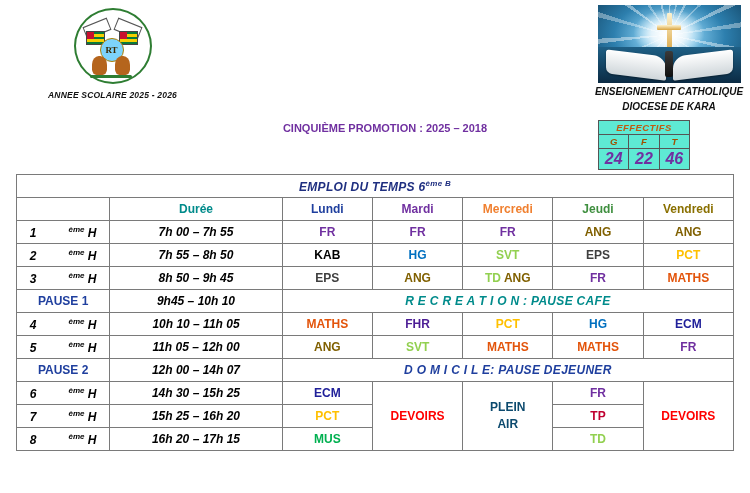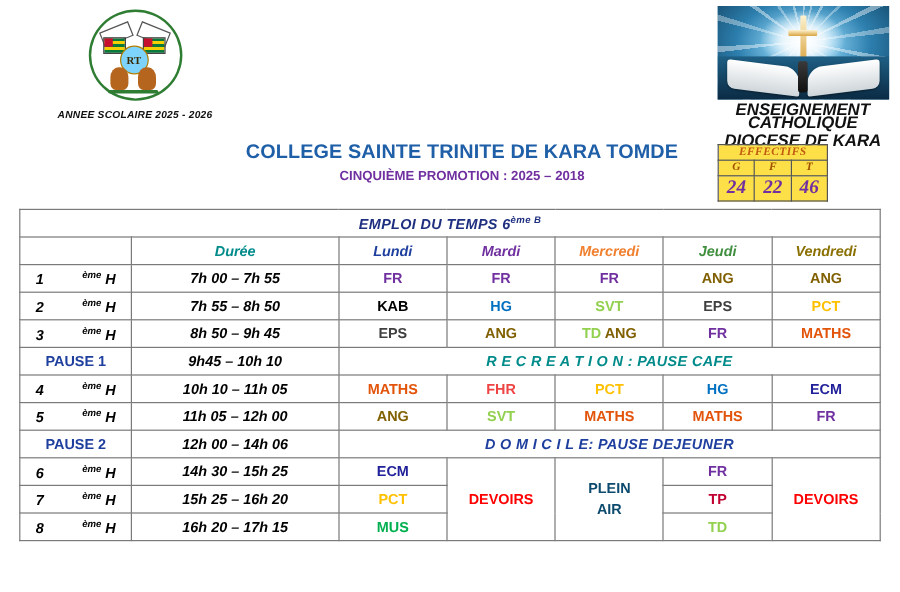--- a/index.html
+++ b/index.html
@@ -98,35 +98,35 @@
     background:linear-gradient(#1e5f85,#0b2b44);}
   .bookpic .pageL,.bookpic .pageR{
     position:absolute;bottom:6px;width:60px;height:24px;background:linear-gradient(#ffffff,#cfd6da);
     box-shadow:0 1px 2px rgba(0,0,0,.4);
   }
   .bookpic .pageL{left:8px;transform:skewY(7deg);border-radius:3px 12px 2px 6px;}
   .bookpic .pageR{right:8px;transform:skewY(-7deg);border-radius:12px 3px 6px 2px;}
   .bookpic .spine{position:absolute;left:50%;bottom:6px;margin-left:-4px;width:8px;height:26px;
     background:linear-gradient(#3a3a3a,#101010);border-radius:2px;}
   .right-cap{
-    font-size:14px;font-weight:bold;font-style:italic;color:#111;line-height:11px;margin-top:3px;
+    font-size:10px;font-weight:bold;font-style:italic;color:#111;line-height:11px;margin-top:3px;
   }
 
   #title-block{position:absolute;left:150px;top:118px;width:470px;text-align:center;}
   #main-title{font-size:16.5px;font-weight:bold;color:#1f5fa8;letter-spacing:.1px;}
   #sub-title{font-size:11px;font-weight:bold;color:#7030a0;margin-top:4px;}
 
   
   #effectifs{
     position:absolute;left:598px;top:120px;width:92px;
     border-collapse:collapse;
   }
   #effectifs td{
-    border:1px solid #555;text-align:center;background:#fde047;
-    font-style:italic;font-weight:bold;padding:1px 0;font-family:Liberation Serif, serif;
+    border:1px solid #555;text-align:center;background:#5eead4;
+    font-style:italic;font-weight:bold;padding:1px 0;
   }
   #effectifs .eff-title{font-size:9.5px;color:#c05a10;letter-spacing:.4px;}
   #effectifs .eff-h{font-size:9.5px;color:#a05000;}
   #effectifs .eff-v{font-size:16px;color:#7030a0;}
 
   
   #timetable{
     position:absolute;left:16px;top:174px;
     border-collapse:collapse;table-layout:fixed;width:718px;
     font-family:"Liberation Sans",sans-serif;
@@ -142,21 +142,21 @@
   .c-lbl{width:93px;}
   .c-dur{width:172px;}
   .c-day{width:90px;}
 
   .banner{
     background:#fbe7de;color:#1f2f80;font-style:italic;font-weight:bold;
     font-size:14px;height:24px;letter-spacing:.3px;
   }
   .banner sup{font-size:8px;}
 
-  .hdr{height:25px;font-style:italic;font-size:14px;margin-top:12px;}
+  .hdr{height:25px;font-size:14px;margin-top:12px;}
   .hdr-blank{background:#f2a100;}
   .hdr-dur{background:#ffff00;color:#008b8b;}
   .hdr-lun{color:#1f3f9e;}
   .hdr-mar{color:#7030a0;}
   .hdr-mer{color:#f08030;}
   .hdr-jeu{color:#3f8f3f;}
   .hdr-ven{color:#8a7000;}
 
   .rowlab{font-style:italic;font-size:13px;color:#000;}
   .rowlab sup{font-size:8px;margin-left:32px;}
@@ -176,21 +176,21 @@
   
   .s-fr{color:#7030a0;}
   .s-ang{color:#806000;}
   .s-kab{color:#000000;}
   .s-hg{color:#0070c0;}
   .s-svt{color:#92d050;}
   .s-eps{color:#3f3f3f;}
   .s-pct{color:#ffc000;}
   .s-td{color:#92d050;}
   .s-maths{color:#e3540b;}
-  .s-fhr{color:#ef4444;border-radius:11px;}
+  .s-fhr{color:#4c1d95;border-radius:11px;}
   .s-ecm{color:#20209a;}
   .s-mus{color:#00b050;}
   .s-tp{color:#c00030;}
 </style>
 </head>
 <body>
 
 <div id="header">
 
   <div id="left-logo-block">
@@ -217,21 +217,20 @@
       <div class="sea"></div>
       <div class="pageL"></div>
       <div class="pageR"></div>
       <div class="spine"></div>
     </div>
     <div class="right-cap">ENSEIGNEMENT CATHOLIQUE</div>
     <div class="right-cap" style="margin-top:4px">DIOCESE DE KARA</div>
   </div>
 
   <div id="title-block">
-    <div id="main-title">COLLEGE SAINTE TRINITE DE KARA TOMDE</div>
     <div id="sub-title">CINQUIÈME PROMOTION : 2025 – 2018</div>
   </div>
 
   <table id="effectifs">
     <tbody>
         <tr>
       <td class="eff-title" colspan="3">EFFECTIFS</td>
     </tr>
     <tr>
       <td class="eff-h">G</td>
@@ -329,21 +328,21 @@
         <td class="s-svt">SVT</td>
         <td class="s-maths">MATHS</td>
         <td class="s-maths">MATHS</td>
         <td class="s-fr">FR</td>
       </tr>
     </tbody>
 
   <tbody>
       <tr>
     <td class="pause2lab">PAUSE 2</td>
-    <td class="pause2dur">12h 00 – 14h 06</td>
+    <td class="pause2dur">12h 00 – 14h 07</td>
     <td class="pause2txt" colspan="5">D O M I C I L E:      PAUSE DEJEUNER</td>
   </tr>
 
   </tbody>
     <tbody id="block3">
       <tr>
         <td class="rowlab"><span>6</span><sup>ème</sup><span> H</span></td>
         <td class="dur">14h 30 – 15h 25</td>
         <td class="s-ecm">ECM</td>
         <td class="devoirs" rowspan="3">DEVOIRS</td>

